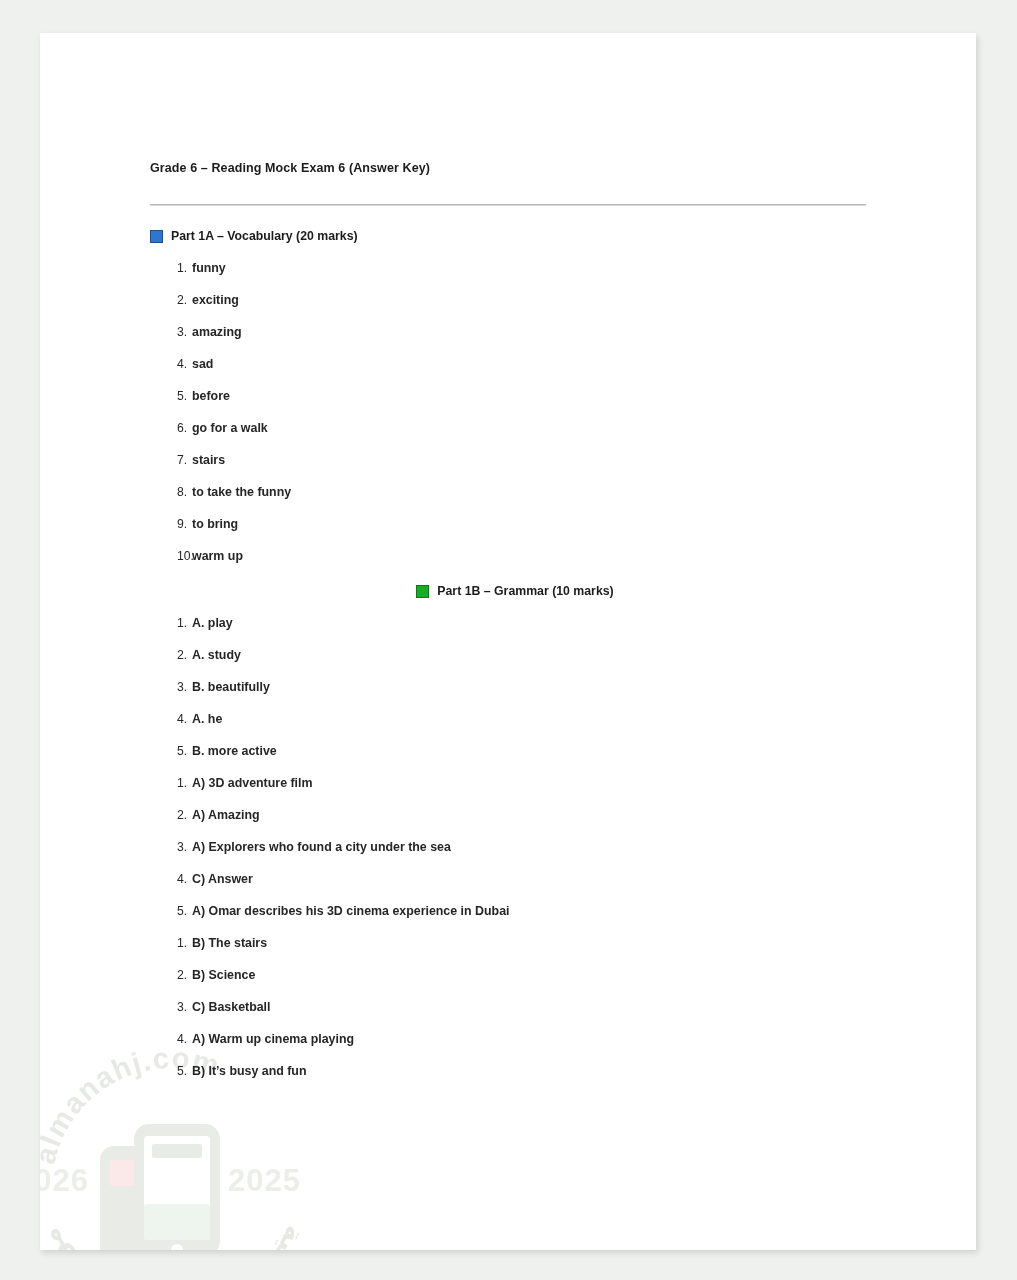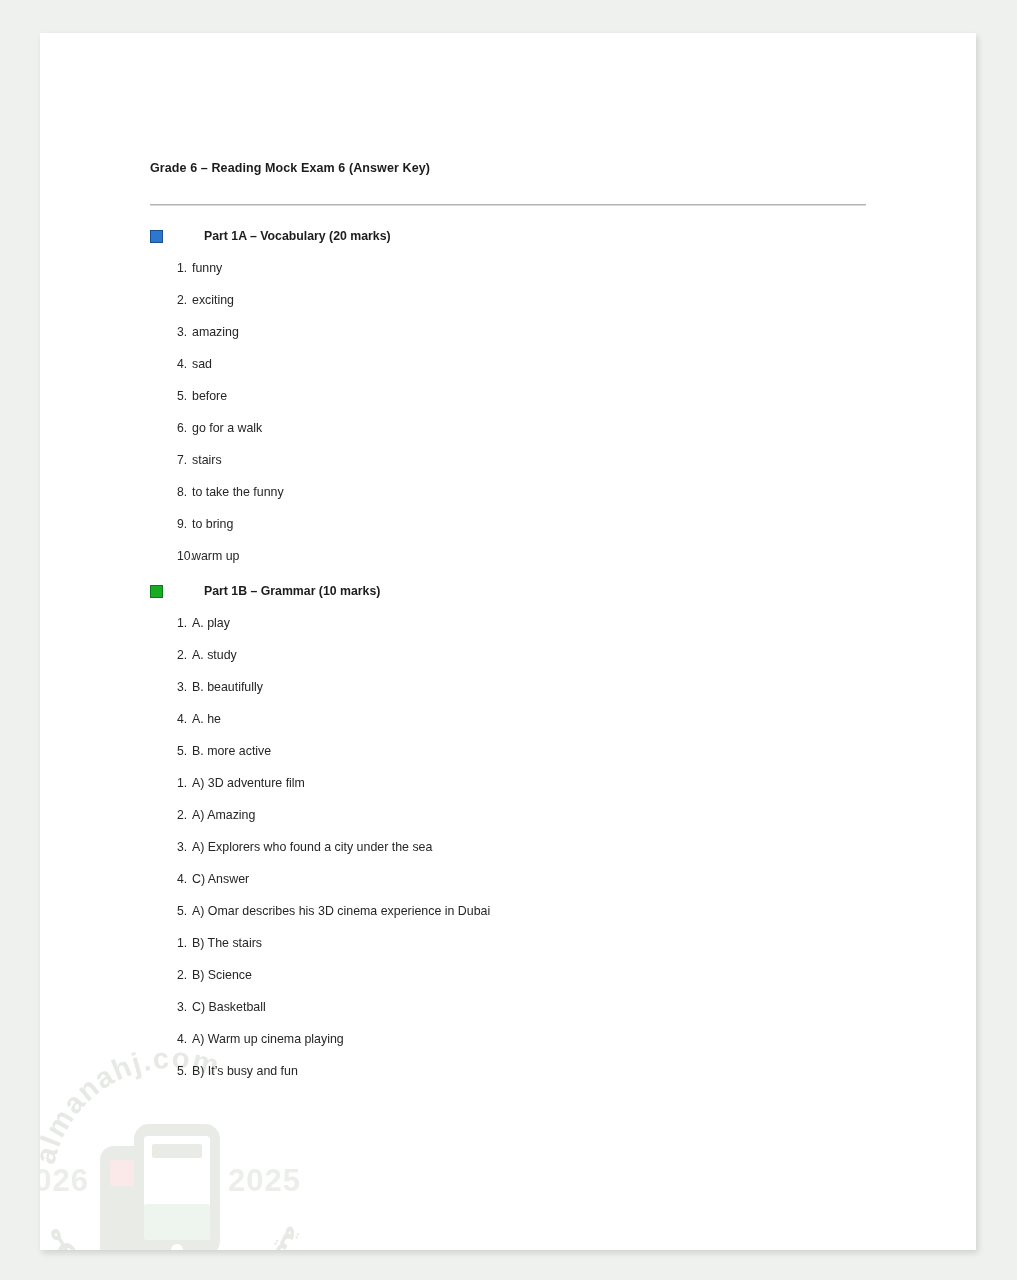--- a/index.html
+++ b/index.html
@@ -64,21 +64,20 @@
     height: 2px;
     background: linear-gradient(to bottom, #b6b6b6 0%, #b6b6b6 50%, #d8d8d8 50%, #d8d8d8 100%);
   }
 
   .section { margin-top: 0; }
 
   .section-heading {
     display: flex;
     align-items: center;
     margin-top: 23px;
-    gap: 33px;
   }
   .swatch {
     width: 13px;
     height: 13px;
     flex: 0 0 13px;
     box-sizing: border-box;
     margin-right: 8px;
   }
   .section-heading-text {
     font-size: 12.3px;
@@ -104,24 +103,25 @@
     width: 42px;
     flex: 0 0 42px;
     padding-left: 27px;
     box-sizing: border-box;
     text-align: left;
     font-size: 12.2px;
     color: #262626;
   }
   .ans-text {
     flex: 1 1 auto;
-  }
-
-  
-  .section + .section .section-heading { margin-top: 21px; }
+    font-weight: bold;
+  }
+
+  
+  .section + .section .section-heading { margin-top: 21px; justify-content: center; }
 </style>
 </head>
 <body>
 
 <div id="page-sheet">
 
   <div id="watermark">
     <svg width="300" height="300" viewBox="0 0 300 300" aria-hidden="true">
       <defs>
         <path id="arc-top" d="M 30,160 A 120,120 0 0 1 270,160" fill="none"></path>

